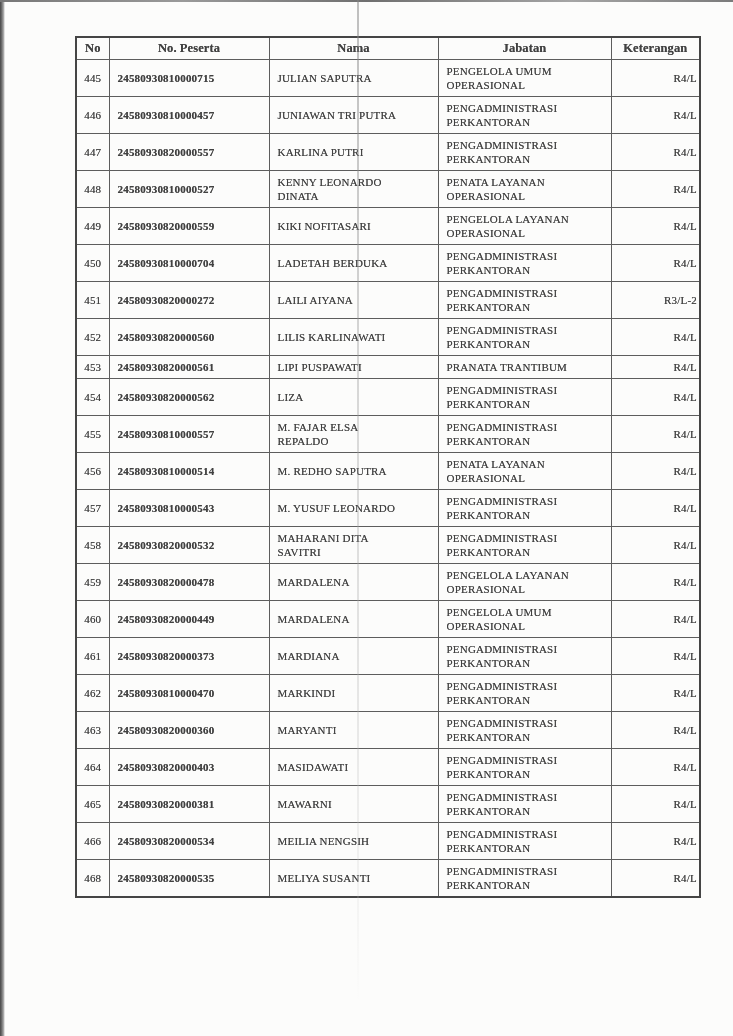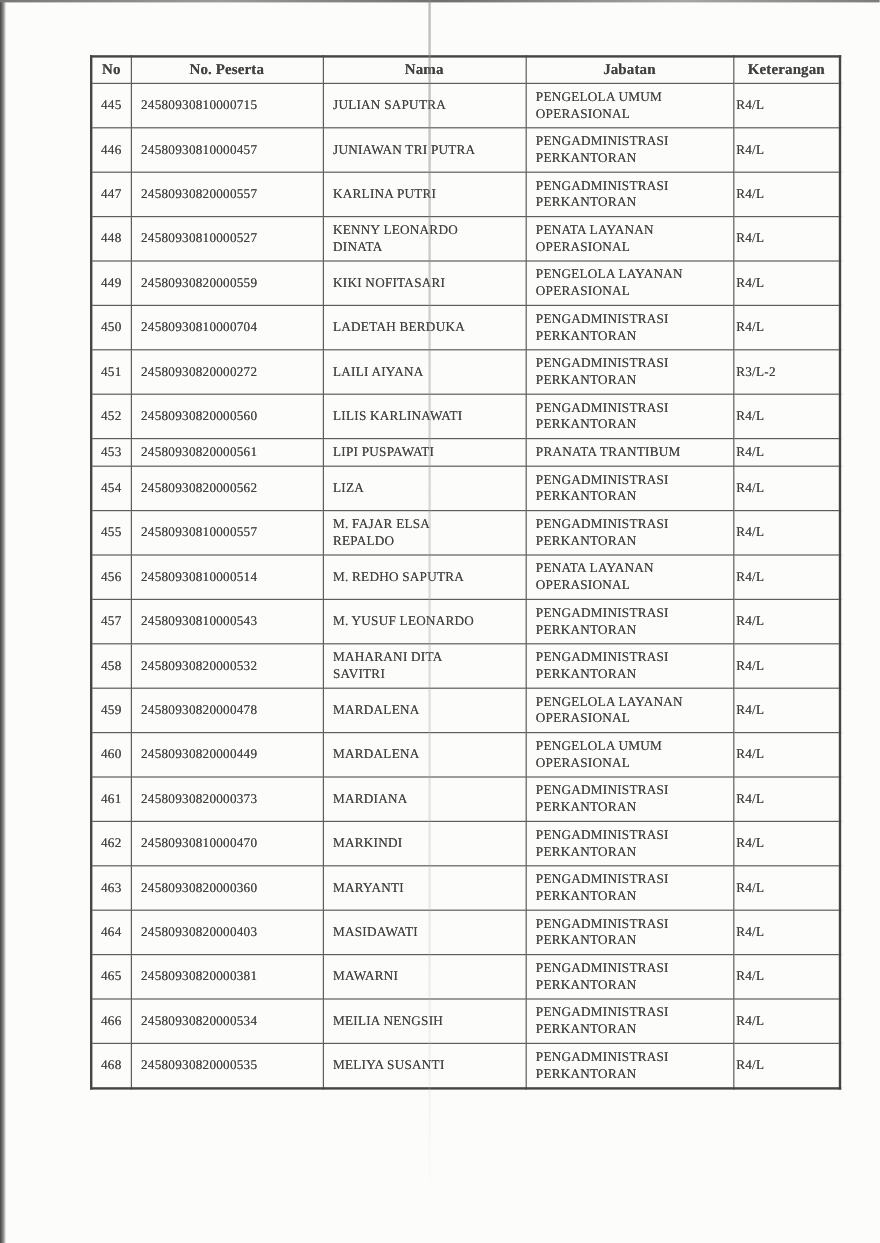--- a/index.html
+++ b/index.html
@@ -39,21 +39,21 @@
       rgba(170,170,170,0.30) 65%,
       rgba(195,195,195,0.18) 88%,
       rgba(210,210,210,0) 100%);
     z-index: 6;
     pointer-events: none;
   }
   
   .sheet {
     position: absolute;
     left: 75px;
-    top: 46px;
+    top: 36px;
   }
   table.roster {
     border-collapse: collapse;
     width: 624px;
     table-layout: fixed;
     background: transparent;
     border: 2px solid #454545;
   }
   col.c-no        { width: 33px; }
   col.c-peserta   { width: 160px; }
@@ -73,24 +73,24 @@
     letter-spacing: 0.1px;
   }
   td {
     font-size: 11px;
     line-height: 14px;
     padding: 4px 8px;
     vertical-align: middle;
     letter-spacing: 0.2px;
   }
   td.col-no { text-align: center; padding: 4px 2px; }
-  td.col-no-peserta { text-align: left; }
+  td.col-no-peserta { text-align: left; font-weight: bold; }
   td.col-nama { text-align: left; padding-right: 26px; }
   td.col-jabatan { text-align: left; }
-  td.col-keterangan { text-align: left; padding: 4px 2px; }
+  td.col-keterangan { text-align: right; padding: 4px 2px; }
 </style>
 </head>
 <body>
 
 <div class="scan-edge-left"></div>
 <div class="scan-edge-top"></div>
 <div class="fold-line"></div>
 
 <div class="sheet">
   <table class="roster">

